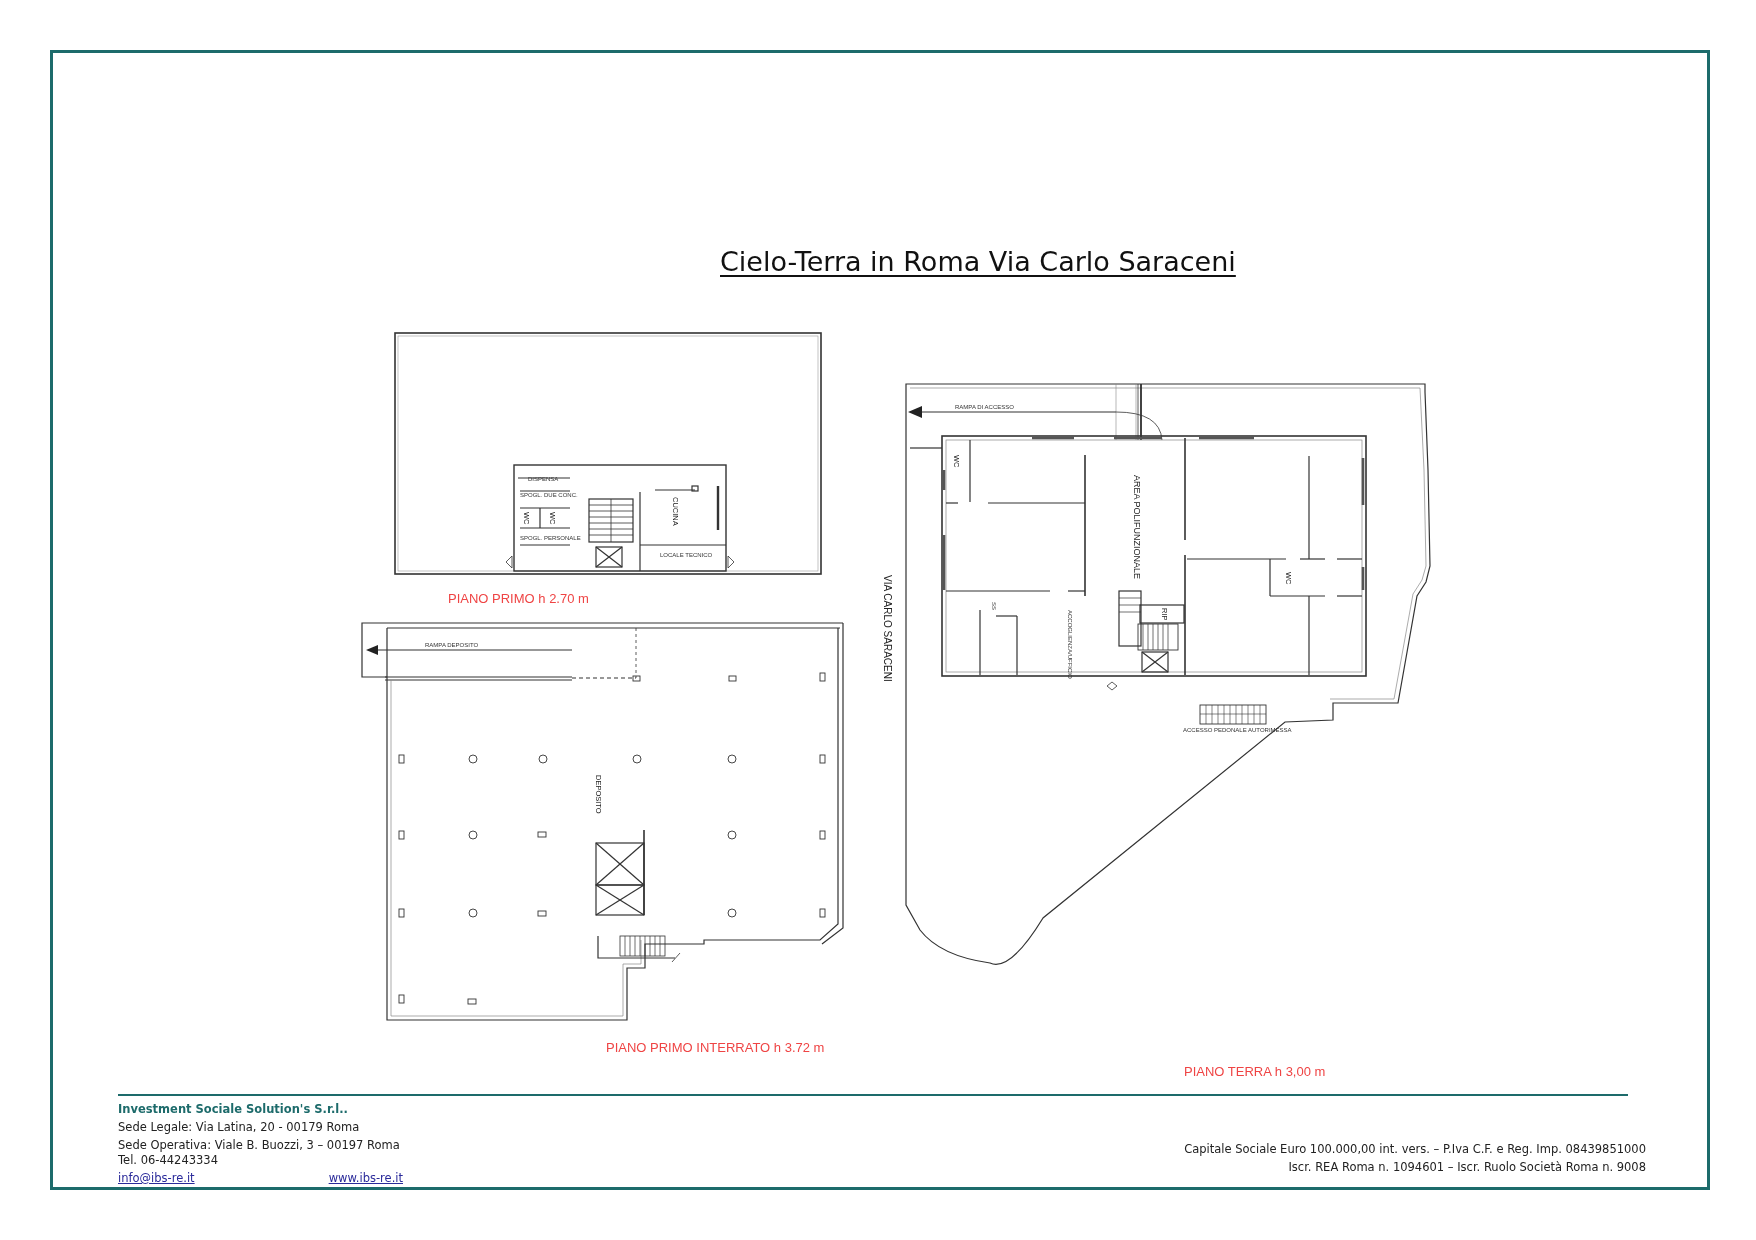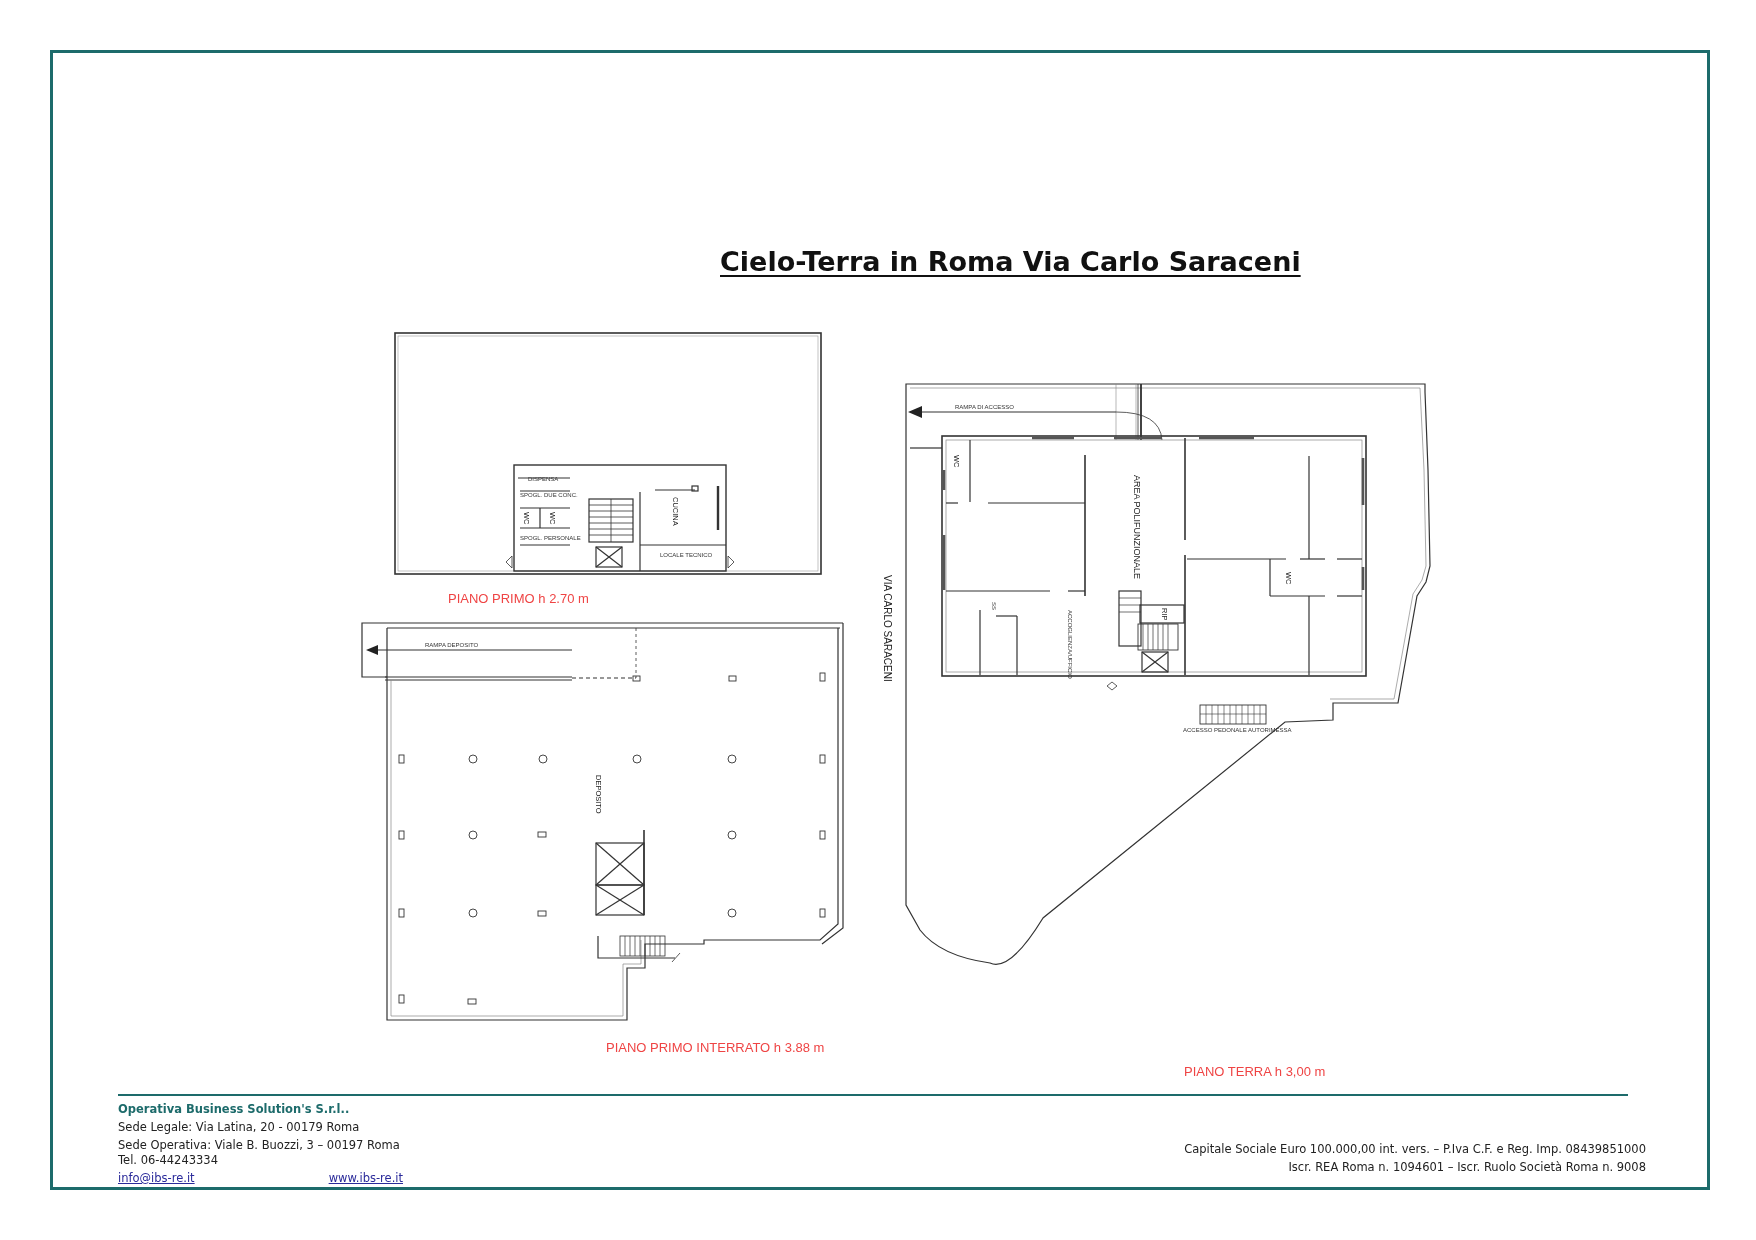--- a/index.html
+++ b/index.html
@@ -3,21 +3,21 @@
 <meta charset="utf-8">
 <style>
   html, body { margin:0; padding:0; background:#ffffff; }
   body { width:1756px; height:1240px; position:relative; overflow:hidden; font-family:"Liberation Sans", sans-serif; }
   .frame { position:absolute; left:50px; top:50px; width:1660px; height:1140px; border:3px solid #1d6b6b; box-sizing:border-box; }
   .logo { position:absolute; left:78px; top:92px; }
   .logo-main { font-family:"DejaVu Serif", serif; font-size:118px; line-height:118px; letter-spacing:22px; white-space:nowrap; }
   .logo-dark { color:#2e3338; }
   .logo-teal { color:#167476; }
   .logo-sub { font-family:"DejaVu Sans", sans-serif; font-weight:bold; font-size:19px; letter-spacing:5.6px; color:#2e3338; margin-top:16px; white-space:nowrap; }
-  .doc-title { position:absolute; left:720px; top:246px; font-family:"DejaVu Sans", sans-serif; font-size:27px; color:#111; text-decoration:underline; text-underline-offset:4px; white-space:nowrap;font-weight:bold; }
+  .doc-title { position:absolute; left:720px; top:246px; font-family:"DejaVu Sans", sans-serif; font-size:27px; color:#111; text-decoration:underline; text-underline-offset:4px; white-space:nowrap; }
   .plan-label { position:absolute; font-family:Liberation Sans, sans-serif; font-size:13px; color:#ef4444; white-space:nowrap; }
   svg.plans { position:absolute; left:0; top:0; }
   .footer-rule { position:absolute; left:118px; top:1094px; width:1510px; height:2px; background:#1d6b6b; }
   .footer-left { position:absolute; left:118px; top:1100px; font-family:"DejaVu Sans", sans-serif; font-size:11.5px; color:#222; line-height:18px; }
   .footer-left .company { color:#1d6b6b; font-weight:bold; }
   .footer-left a { color:#2a2a9a; text-decoration:underline; }
   .footer-links { display:flex; gap:134px; }
   .footer-right { position:absolute; right:110px; top:1140px; font-family:"DejaVu Sans", sans-serif; font-size:11.5px; color:#222; line-height:18px; text-align:right; }
   .tiny { font-family:"Liberation Sans", sans-serif; font-size:6px; fill:#333; }
   .room { font-family:"Liberation Sans", sans-serif; font-size:7.5px; fill:#222; }
@@ -232,26 +232,26 @@
   <text class="room" x="1134" y="475" transform="rotate(90 1134 475)" style="font-size:9px">AREA POLIFUNZIONALE</text>
   <text class="room" x="1286" y="572" transform="rotate(90 1286 572)">WC</text>
   <text class="room" x="1162" y="608" transform="rotate(90 1162 608)">RIP</text>
   <text class="tiny" x="1068" y="610" transform="rotate(90 1068 610)">ACCOGLIENZA/UFFICIO</text>
   <text class="tiny" x="992" y="602" transform="rotate(90 992 602)">SS</text>
   <text class="tiny" x="1183" y="732">ACCESSO PEDONALE AUTORIMESSA</text>
   <text class="room" x="884" y="575" transform="rotate(90 884 575)" style="font-size:10px">VIA CARLO SARACENI</text>
 </svg>
 
 <div class="plan-label" style="left:448px; top:591px;">PIANO PRIMO h 2.70 m</div>
-<div class="plan-label" style="left:606px; top:1040px;">PIANO PRIMO INTERRATO h 3.88 m</div>
+<div class="plan-label" style="left:606px; top:1040px;">PIANO PRIMO INTERRATO h 3.72 m</div>
 <div class="plan-label" style="left:1184px; top:1064px;">PIANO TERRA h 3,00 m</div>
 
 <div class="footer-rule"></div>
 <div class="footer-left">
-  <div class="company">Operativa Business Solution's S.r.l..</div>
+  <div class="company">Investment Sociale Solution's S.r.l..</div>
   <div>Sede Legale: Via Latina, 20 - 00179 Roma</div>
   <div>Sede Operativa: Viale B. Buozzi, 3 – 00197 Roma</div>
   <div style="margin-top:-3px">Tel. 06-44243334</div>
   <div class="footer-links">
     <a>info@ibs-re.it</a>
     <a>www.ibs-re.it</a>
   </div>
 </div>
 <div class="footer-right">
   <div>Capitale Sociale Euro 100.000,00 int. vers. – P.Iva C.F. e Reg. Imp. 08439851000</div>

